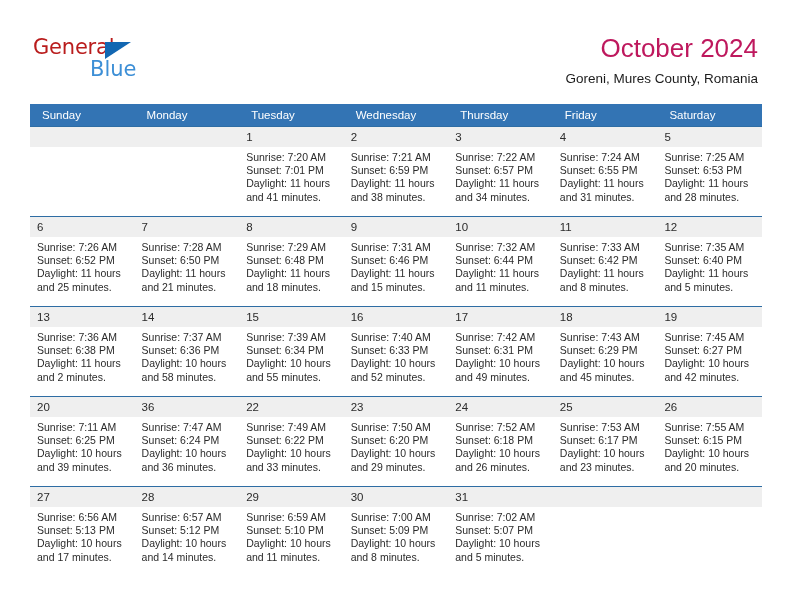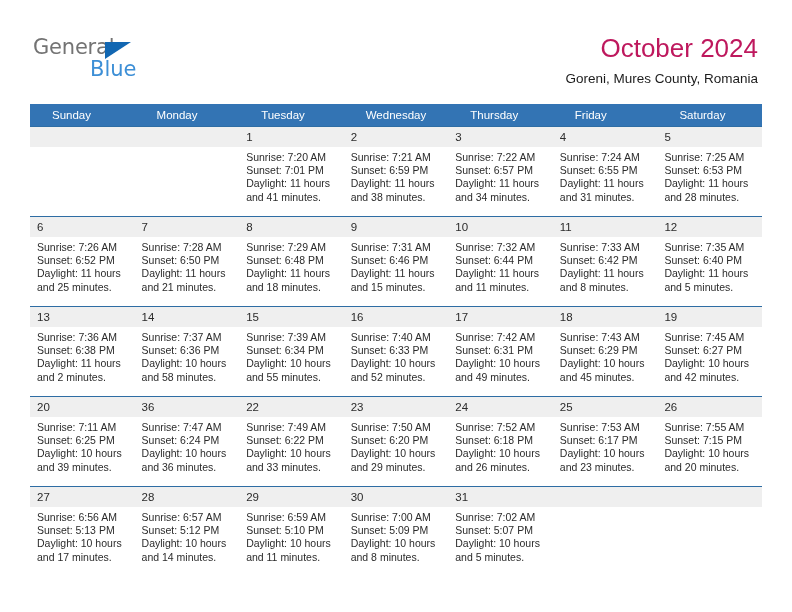--- a/index.html
+++ b/index.html
@@ -36,21 +36,21 @@
     left: 33px;
     top: 36px;
     width: 130px;
     height: 48px;
   }
   .logo-general {
     position: absolute;
     left: 0;
     top: 0;
     font-size: 21px;
-    color: #737373;
+    color: #b91c1c;
     letter-spacing: -0.2px;
     font-family: "DejaVu Sans", sans-serif;
     line-height: 22px;
   }
   .logo-triangle {
     position: absolute;
     left: 72px;
     top: 6px;
     width: 0;
     height: 0;
@@ -98,21 +98,21 @@
     border-collapse: collapse;
     table-layout: fixed;
   }
 
   .calendar th {
     background: #3374b4;
     color: #ffffff;
     font-size: 11.5px;
     font-weight: normal;
     text-align: left;
-    padding: 5px 0 5px 22px;
+    padding: 5px 0 5px 12px;
     height: 11px;
     border: none;
   }
 
   .week-row {
     height: 89px;
   }
 
   .calendar td {
     vertical-align: top;
@@ -418,21 +418,21 @@
               <div>Sunrise: 7:53 AM</div>
               <div>Sunset: 6:17 PM</div>
               <div>Daylight: 10 hours</div>
               <div>and 23 minutes.</div>
             </div>
           </td>
           <td>
             <div class="daynum">26</div>
             <div class="cellbody">
               <div>Sunrise: 7:55 AM</div>
-              <div>Sunset: 7:15 PM</div>
+              <div>Sunset: 6:15 PM</div>
               <div>Daylight: 10 hours</div>
               <div>and 20 minutes.</div>
             </div>
           </td>
         </tr>
         <tr class="week-row">
           <td>
             <div class="daynum">27</div>
             <div class="cellbody">
               <div>Sunrise: 6:56 AM</div>

